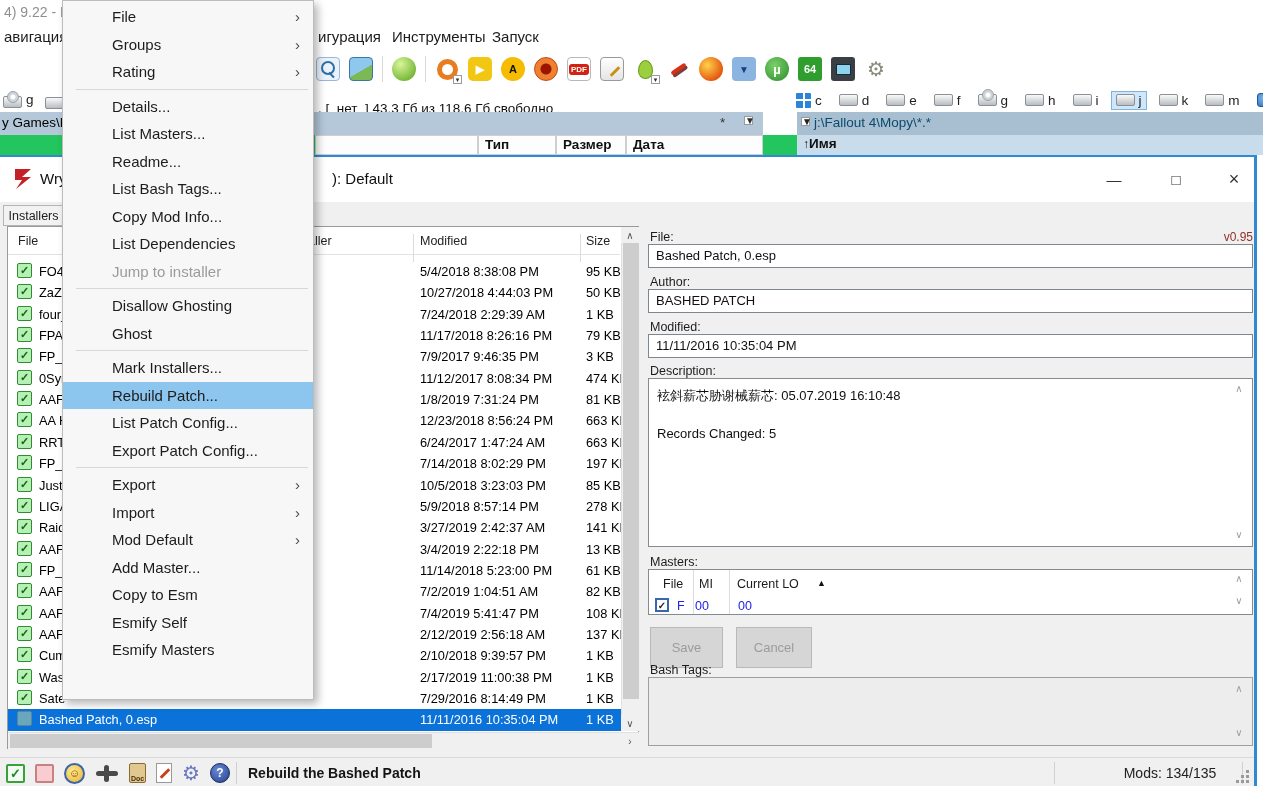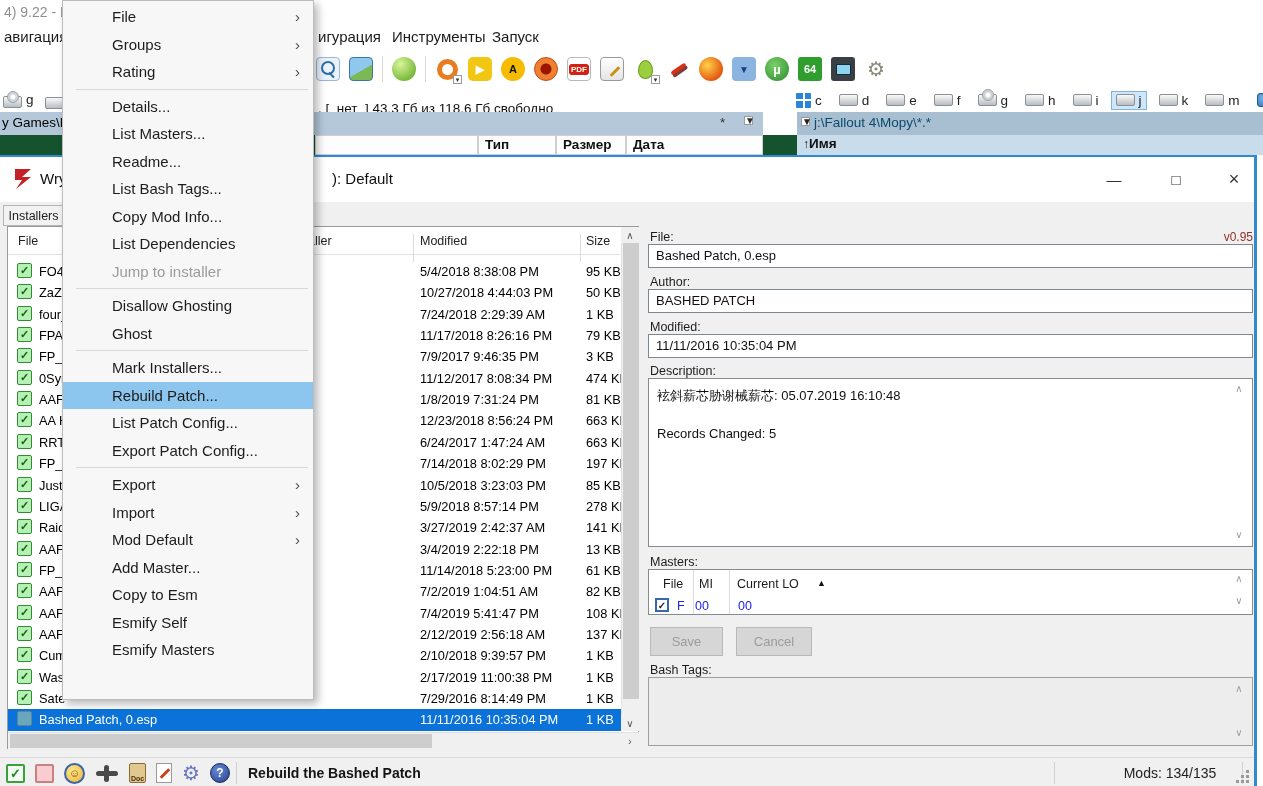--- a/index.html
+++ b/index.html
@@ -24,21 +24,21 @@
 
   .tc-pathrow{left:0;top:112px;width:1263px;height:23px;background:#fff}
   .pbar-left{position:absolute;left:0;top:0;width:763px;height:23px;background:#b4c8da;font-size:13.5px}
   .pbar-left .frag{position:absolute;left:2px;top:3px;color:#000}
   .pbar-left .star{position:absolute;left:720px;top:3px;color:#333}
   .pbar-left .dd{position:absolute;left:744px;top:4px;font-size:10px;color:#333}
   .pbar-right{position:absolute;left:797px;top:0;width:466px;height:23px;background:#a8bed1;font-size:13.5px}
   .pbar-right .dd{position:absolute;left:4px;top:5px;font-size:10px;color:#222}
   .pbar-right .frag{position:absolute;left:17px;top:3px;color:#0c4a6e}
 
-  .tc-headers{left:0;top:135px;width:1162px;height:20px;background:#14532d}
+  .tc-headers{left:0;top:135px;width:1162px;height:20px;background:#22c55e}
   .hbox{position:absolute;top:0;height:20px;background:#fdfdfd;border:1px solid #cfcfcf;
     font-size:13.5px;font-weight:bold;color:#101010;padding:1px 0 0 6px}
   .hdr-right{position:absolute;left:797px;top:0;width:466px;height:20px;background:#c9dcec;
     font-size:13.5px;font-weight:bold;color:#101010;padding:1px 0 0 6px}
   .hdr-right .up{font-size:12px}
 
   
   .ti{width:24px;height:24px;border-radius:4px;position:relative;display:flex;align-items:center;
     justify-content:center;font-weight:bold;font-size:11px;flex:0 0 auto}
   .tsep{width:1px;height:26px;background:#d9d9d9;flex:0 0 auto}
@@ -132,21 +132,21 @@
   .mtable{position:absolute;left:648px;top:412px;width:605px;height:46px;background:#fff;border:1px solid #848b93;
     overflow:hidden;font-size:12.5px;color:#1a1a1a}
   .mtable .mh{position:absolute;top:7px}
   .mh-file{left:14px}.mh-mi{left:50px}.mh-lo{left:88px}
   .mtri{position:absolute;left:168px;top:8px;font-size:9px;color:#111}
   .mcol{position:absolute;top:0;width:1px;height:46px;background:#dcdcdc}
   .mrow2{position:absolute;left:0;top:27px;width:580px;height:22px;color:#2222e8}
   .mcb{position:absolute;left:6px;top:1px;width:14px;height:14px;background:#fff;border:2px solid #3667b0;
     display:flex;align-items:center;justify-content:center;font-size:10px;font-weight:bold;color:#222}
   .mrf{position:absolute;left:28px;top:2px}.mr1{position:absolute;left:46px;top:2px}.mr2{position:absolute;left:89px;top:2px}
-  .btn{position:absolute;top:470px;height:29px;background:#d6d6d6;border:1px solid #b9b9b9;color:#9c9c9c;
+  .btn{position:absolute;top:470px;height:41px;background:#d6d6d6;border:1px solid #b9b9b9;color:#9c9c9c;
     font-size:13px;display:flex;align-items:center;justify-content:center}
   .btn-save{left:650px;width:73px}.btn-cancel{left:736px;width:76px}
   .bashbox{position:absolute;left:648px;top:520px;width:605px;height:69px;background:#ededed;border:1px solid #9aa0a6}
   .sar{position:absolute;width:14px;text-align:center;font-size:10px;color:#98a0a8}
 
   
   .status{position:absolute;left:0;top:600px;width:1254px;height:31px;background:#f0f0f0;border-top:1px solid #d9d9d9}
   #statusIcons{position:absolute;left:6px;top:0;height:30px;display:flex;align-items:center;gap:10px}
   .ssep{position:absolute;top:4px;width:1px;height:22px;background:#d0d0d0}
   .hint{position:absolute;left:248px;top:7px;font-size:14px;font-weight:600;color:#141414}

